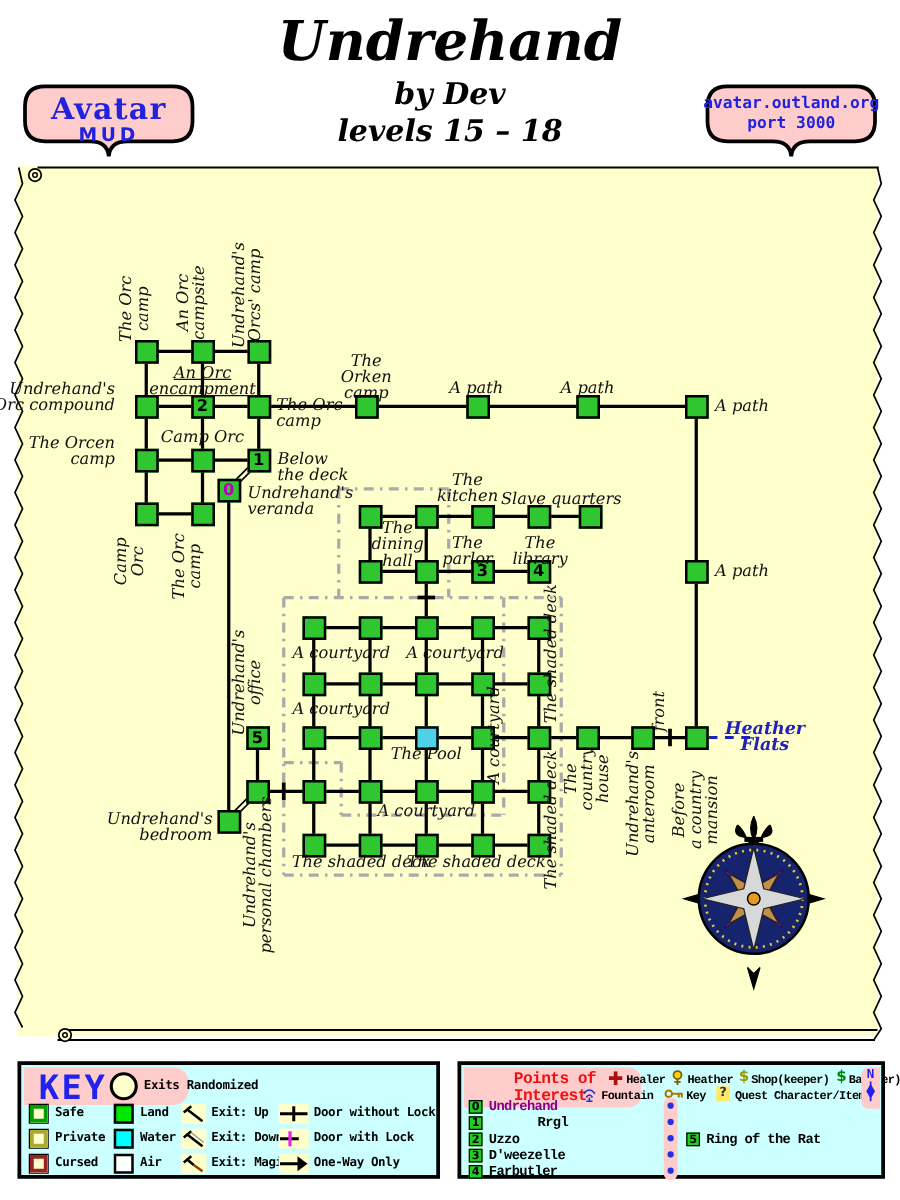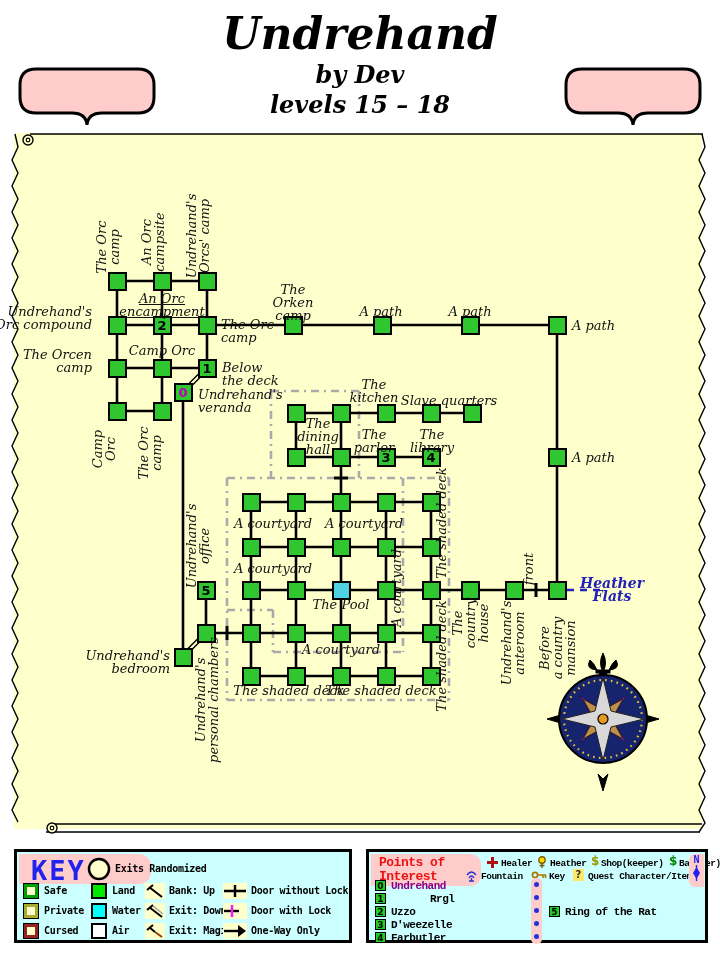--- a/index.html
+++ b/index.html
@@ -42,26 +42,34 @@
 <body>
 
 <div class="abs title">Undrehand</div>
 <div class="abs byline">by Dev</div>
 <div class="abs levels">levels 15 – 18</div>
 
 <div class="abs" style="left:12px;top:63px;width:150px;height:68px;">
   <svg width="150" height="68">
     <path d="M8 22 Q8 6 24 6 L126 6 Q142 6 142 22 L142 34 Q142 50 126 50 L90 50 Q76 50 75 62 Q74 50 60 50 L24 50 Q8 50 8 34 Z" fill="#FFCCCC" stroke="#000" stroke-width="3"></path>
   </svg>
+  <div class="abs shieldtext" style="top:9px;">
+    <div class="avatar-line1">Avatar</div>
+    <div class="avatar-line2">MUD</div>
+  </div>
 </div>
 
 <div class="abs" style="left:558px;top:63px;width:150px;height:68px;">
   <svg width="150" height="68">
     <path d="M8 22 Q8 6 24 6 L126 6 Q142 6 142 22 L142 34 Q142 50 126 50 L90 50 Q76 50 75 62 Q74 50 60 50 L24 50 Q8 50 8 34 Z" fill="#FFCCCC" stroke="#000" stroke-width="3"></path>
   </svg>
+  <div class="abs shieldtext addr" style="top:12px;">
+    <div>avatar.outland.org</div>
+    <div>port 3000</div>
+  </div>
 </div>
 
 <svg id="parchment-svg" class="abs" width="720" height="960">
   <rect x="14" y="133" width="688" height="696" fill="#FFFFCC"></rect>
   <path id="edge-top" d="M30 134 L703 134" stroke="#000" stroke-width="1.6" fill="none"></path>
   <path id="edge-left" d="M15 134 L18 147 L12 160 L18 173 L12 186 L18 199 L12 212 L18 225 L12 238 L18 251 L12 264 L18 277 L12 290 L18 303 L12 316 L18 329 L12 342 L18 355 L12 368 L18 381 L12 394 L18 407 L12 420 L18 433 L12 446 L18 459 L12 472 L18 485 L12 498 L18 511 L12 524 L18 537 L12 550 L18 563 L12 576 L18 589 L12 602 L18 615 L12 628 L18 641 L12 654 L18 667 L12 680 L18 693 L12 706 L18 719 L12 732 L18 745 L12 758 L18 771 L12 784 L18 797 L12 810 L18 822" stroke="#000" stroke-width="1.4" fill="none"></path>
   <path id="edge-right" d="M702 134 L705 147 L699 160 L705 173 L699 186 L705 199 L699 212 L705 225 L699 238 L705 251 L699 264 L705 277 L699 290 L705 303 L699 316 L705 329 L699 342 L705 355 L699 368 L705 381 L699 394 L705 407 L699 420 L705 433 L699 446 L705 459 L699 472 L705 485 L699 498 L705 511 L699 524 L705 537 L699 550 L705 563 L699 576 L705 589 L699 602 L705 615 L699 628 L705 641 L699 654 L705 667 L699 680 L705 693 L699 706 L705 719 L699 732 L705 745 L699 758 L705 771 L699 784 L705 797 L699 810 L705 823 L699 832" stroke="#000" stroke-width="1.4" fill="none"></path>
   <path d="M52 824 L702 824 M46 832 L700 832" stroke="#000" stroke-width="1.6" fill="none"></path>
   <g>
     <circle cx="28" cy="140" r="5" fill="#FFFFCC" stroke="#000" stroke-width="1.4"></circle>
@@ -299,42 +307,42 @@
     <path d="M2 7 L8 2 M4 4 L17 14" stroke="#000" stroke-width="2" fill="none"></path>
   </svg>
   <svg class="abs iconbg" style="left:128px;top:51px;" width="20" height="16">
     <path d="M2 7 L8 2 M4 4 L17 14" stroke="#000" stroke-width="2" fill="none"></path>
     <path d="M8 3 L18 11" stroke="#999" stroke-width="1.2" fill="none"></path>
   </svg>
   <svg class="abs iconbg" style="left:128px;top:71px;" width="20" height="16">
     <path d="M2 7 L8 2 M4 4 L10 9" stroke="#000" stroke-width="2" fill="none"></path>
     <path d="M10 9 L17 14" stroke="#884400" stroke-width="2" fill="none"></path>
   </svg>
-  <div class="abs keyfont" style="left:152px;top:33px;">Bank: Up</div>
+  <div class="abs keyfont" style="left:152px;top:33px;">Exit: Up</div>
   <div class="abs keyfont" style="left:152px;top:53px;">Exit: Down</div>
   <div class="abs keyfont" style="left:152px;top:73px;">Exit: Magical</div>
 
   <svg class="abs iconbg" style="left:206px;top:31px;" width="24" height="16">
     <path d="M1 8 H23 M12 2 V14" stroke="#000" stroke-width="2.4" fill="none"></path>
   </svg>
   <svg class="abs iconbg" style="left:206px;top:51px;" width="24" height="16">
     <path d="M1 8 H16" stroke="#000" stroke-width="2.4" fill="none"></path>
     <path d="M9 2 V14" stroke="#EE22EE" stroke-width="2.6" fill="none"></path>
   </svg>
   <svg class="abs iconbg" style="left:206px;top:71px;" width="24" height="16">
     <path d="M1 8 H17" stroke="#000" stroke-width="2.4" fill="none"></path>
     <path d="M15 2 L23 8 L15 14 Z" fill="#000"></path>
   </svg>
   <div class="abs keyfont" style="left:234px;top:33px;">Door without Lock</div>
   <div class="abs keyfont" style="left:234px;top:53px;">Door with Lock</div>
   <div class="abs keyfont" style="left:234px;top:73px;">One-Way Only</div>
 </div>
 
 <div class="panel" style="left:366px;top:849px;width:342px;height:94px;">
-  <div class="pinkbox" style="left:2px;top:2px;width:110px;height:32px;border-radius:0 10px 10px 0;">
+  <div class="pinkbox" style="left:2px;top:2px;width:110px;height:32px;border-radius:0 10px 10px 0;padding-left:32px;">
     <div class="poi-title" style="margin:2px 0 0 8px;">
       <div>Points of</div>
       <div>Interest</div>
     </div>
   </div>
 
   <svg class="abs" style="left:118px;top:5px;" width="11" height="11">
     <path d="M5.5 0 V11 M0 5.5 H11" stroke="#AA1111" stroke-width="3"></path>
   </svg>
   <div class="abs poifont" style="left:132px;top:6px;">Healer</div>

